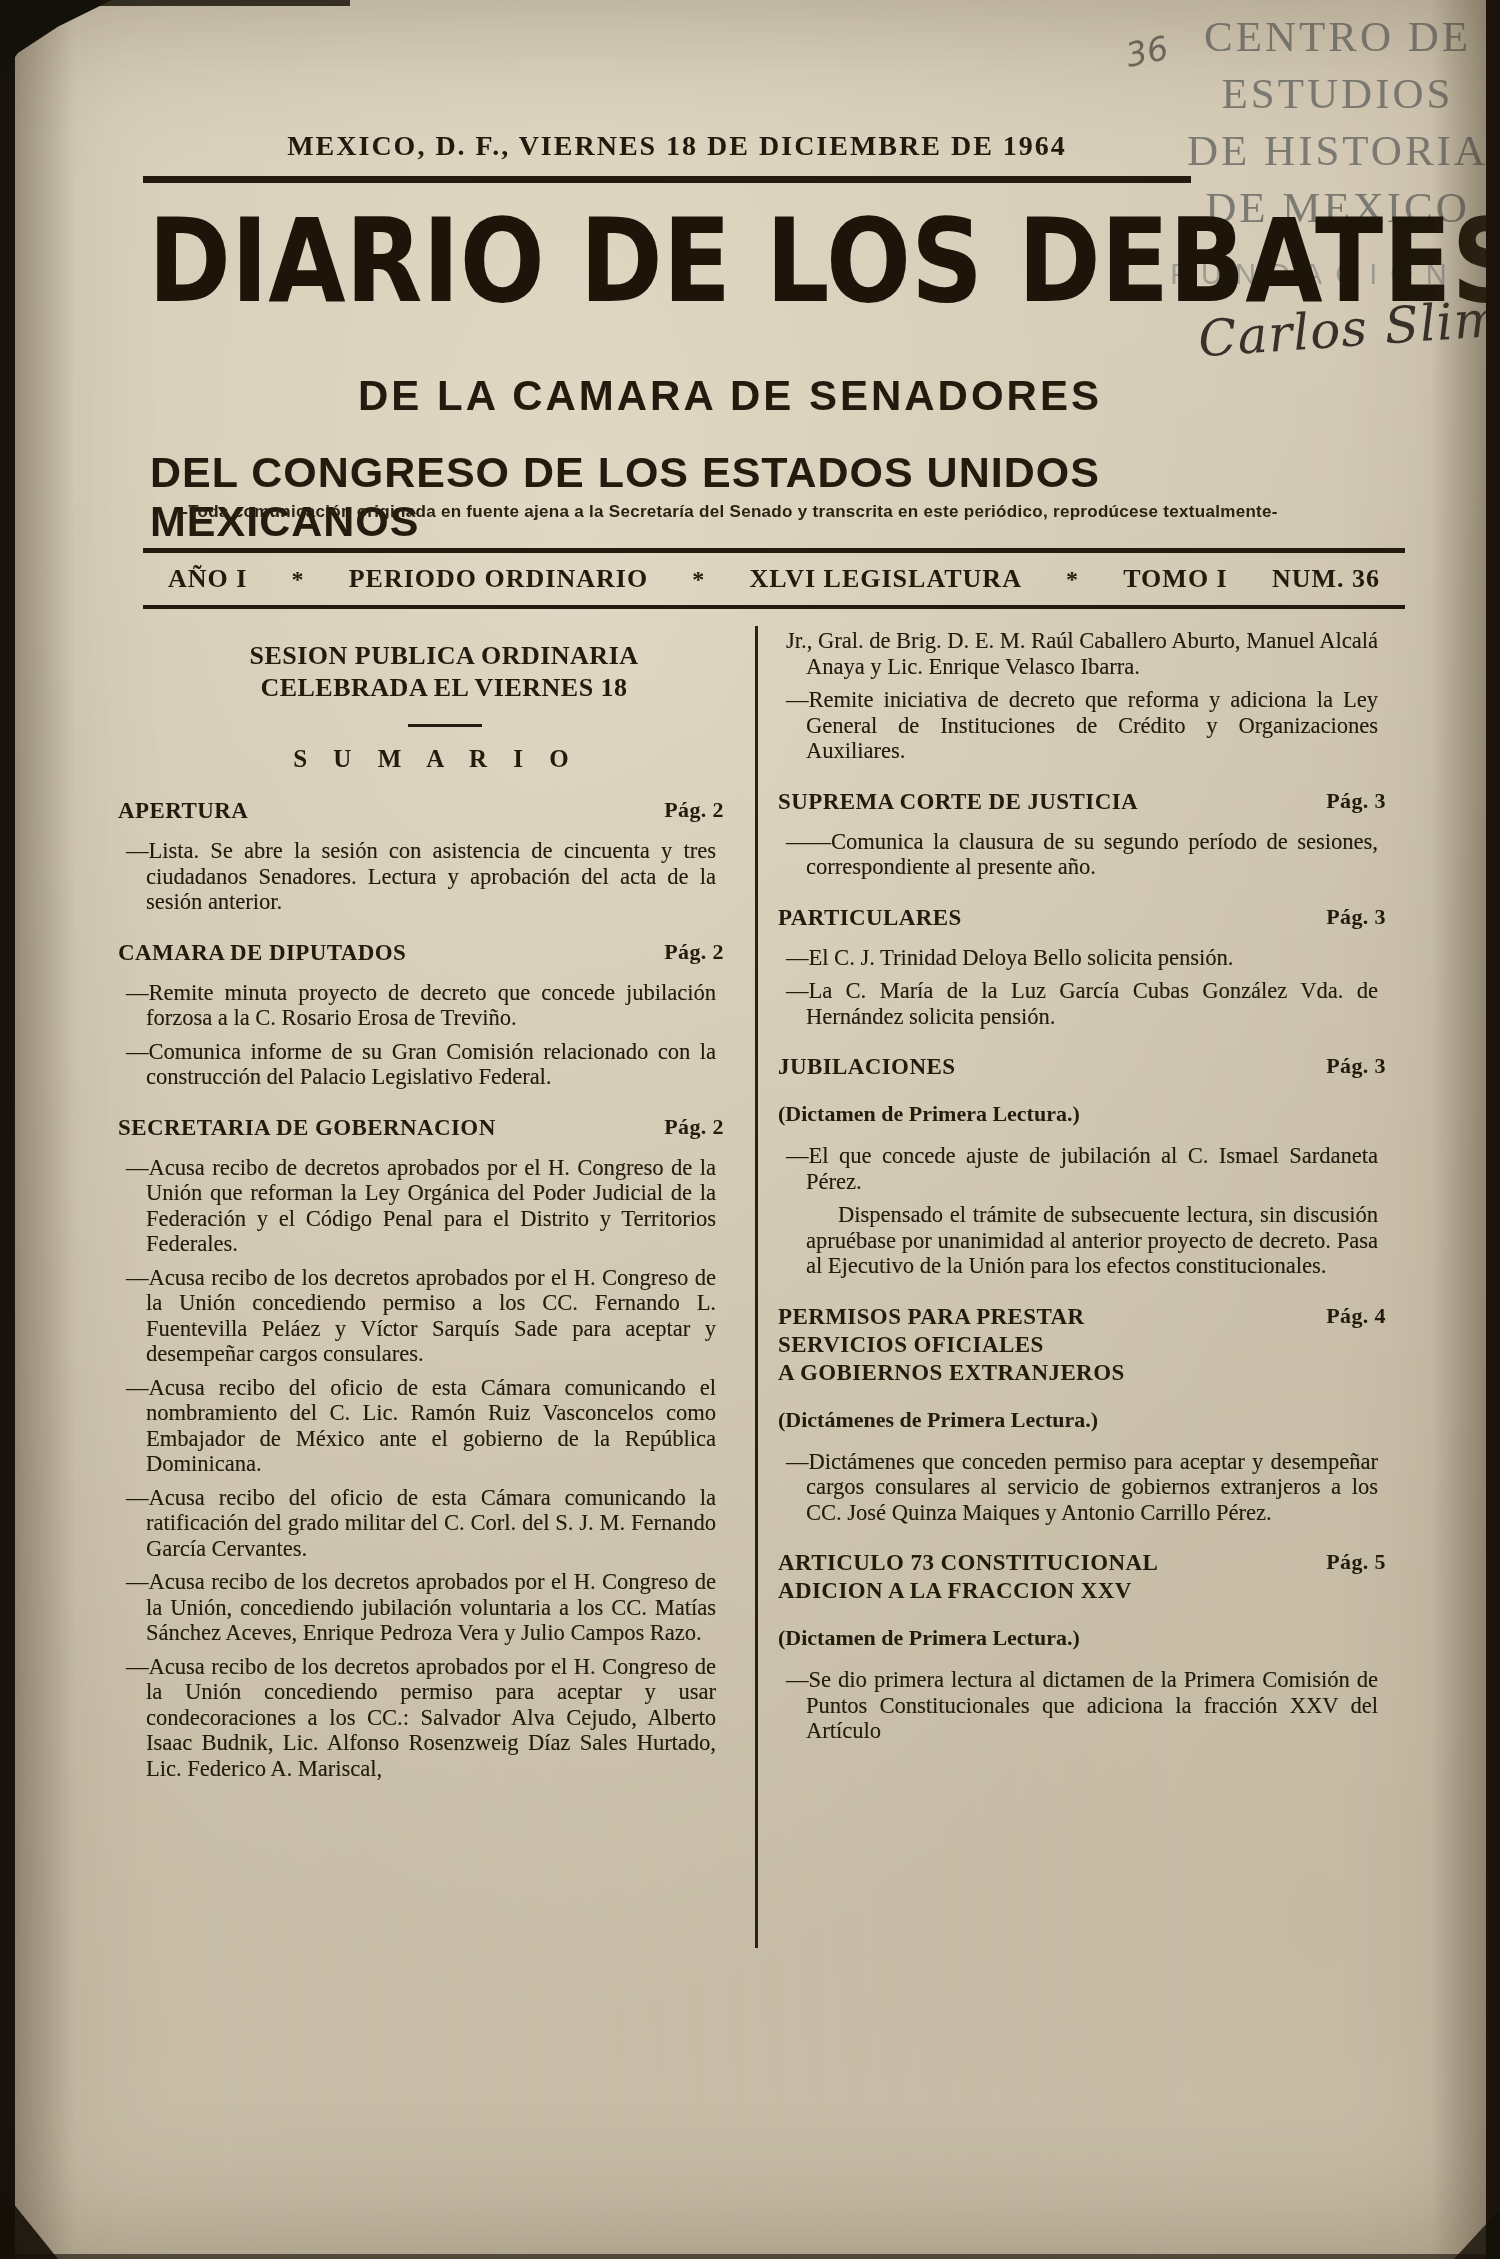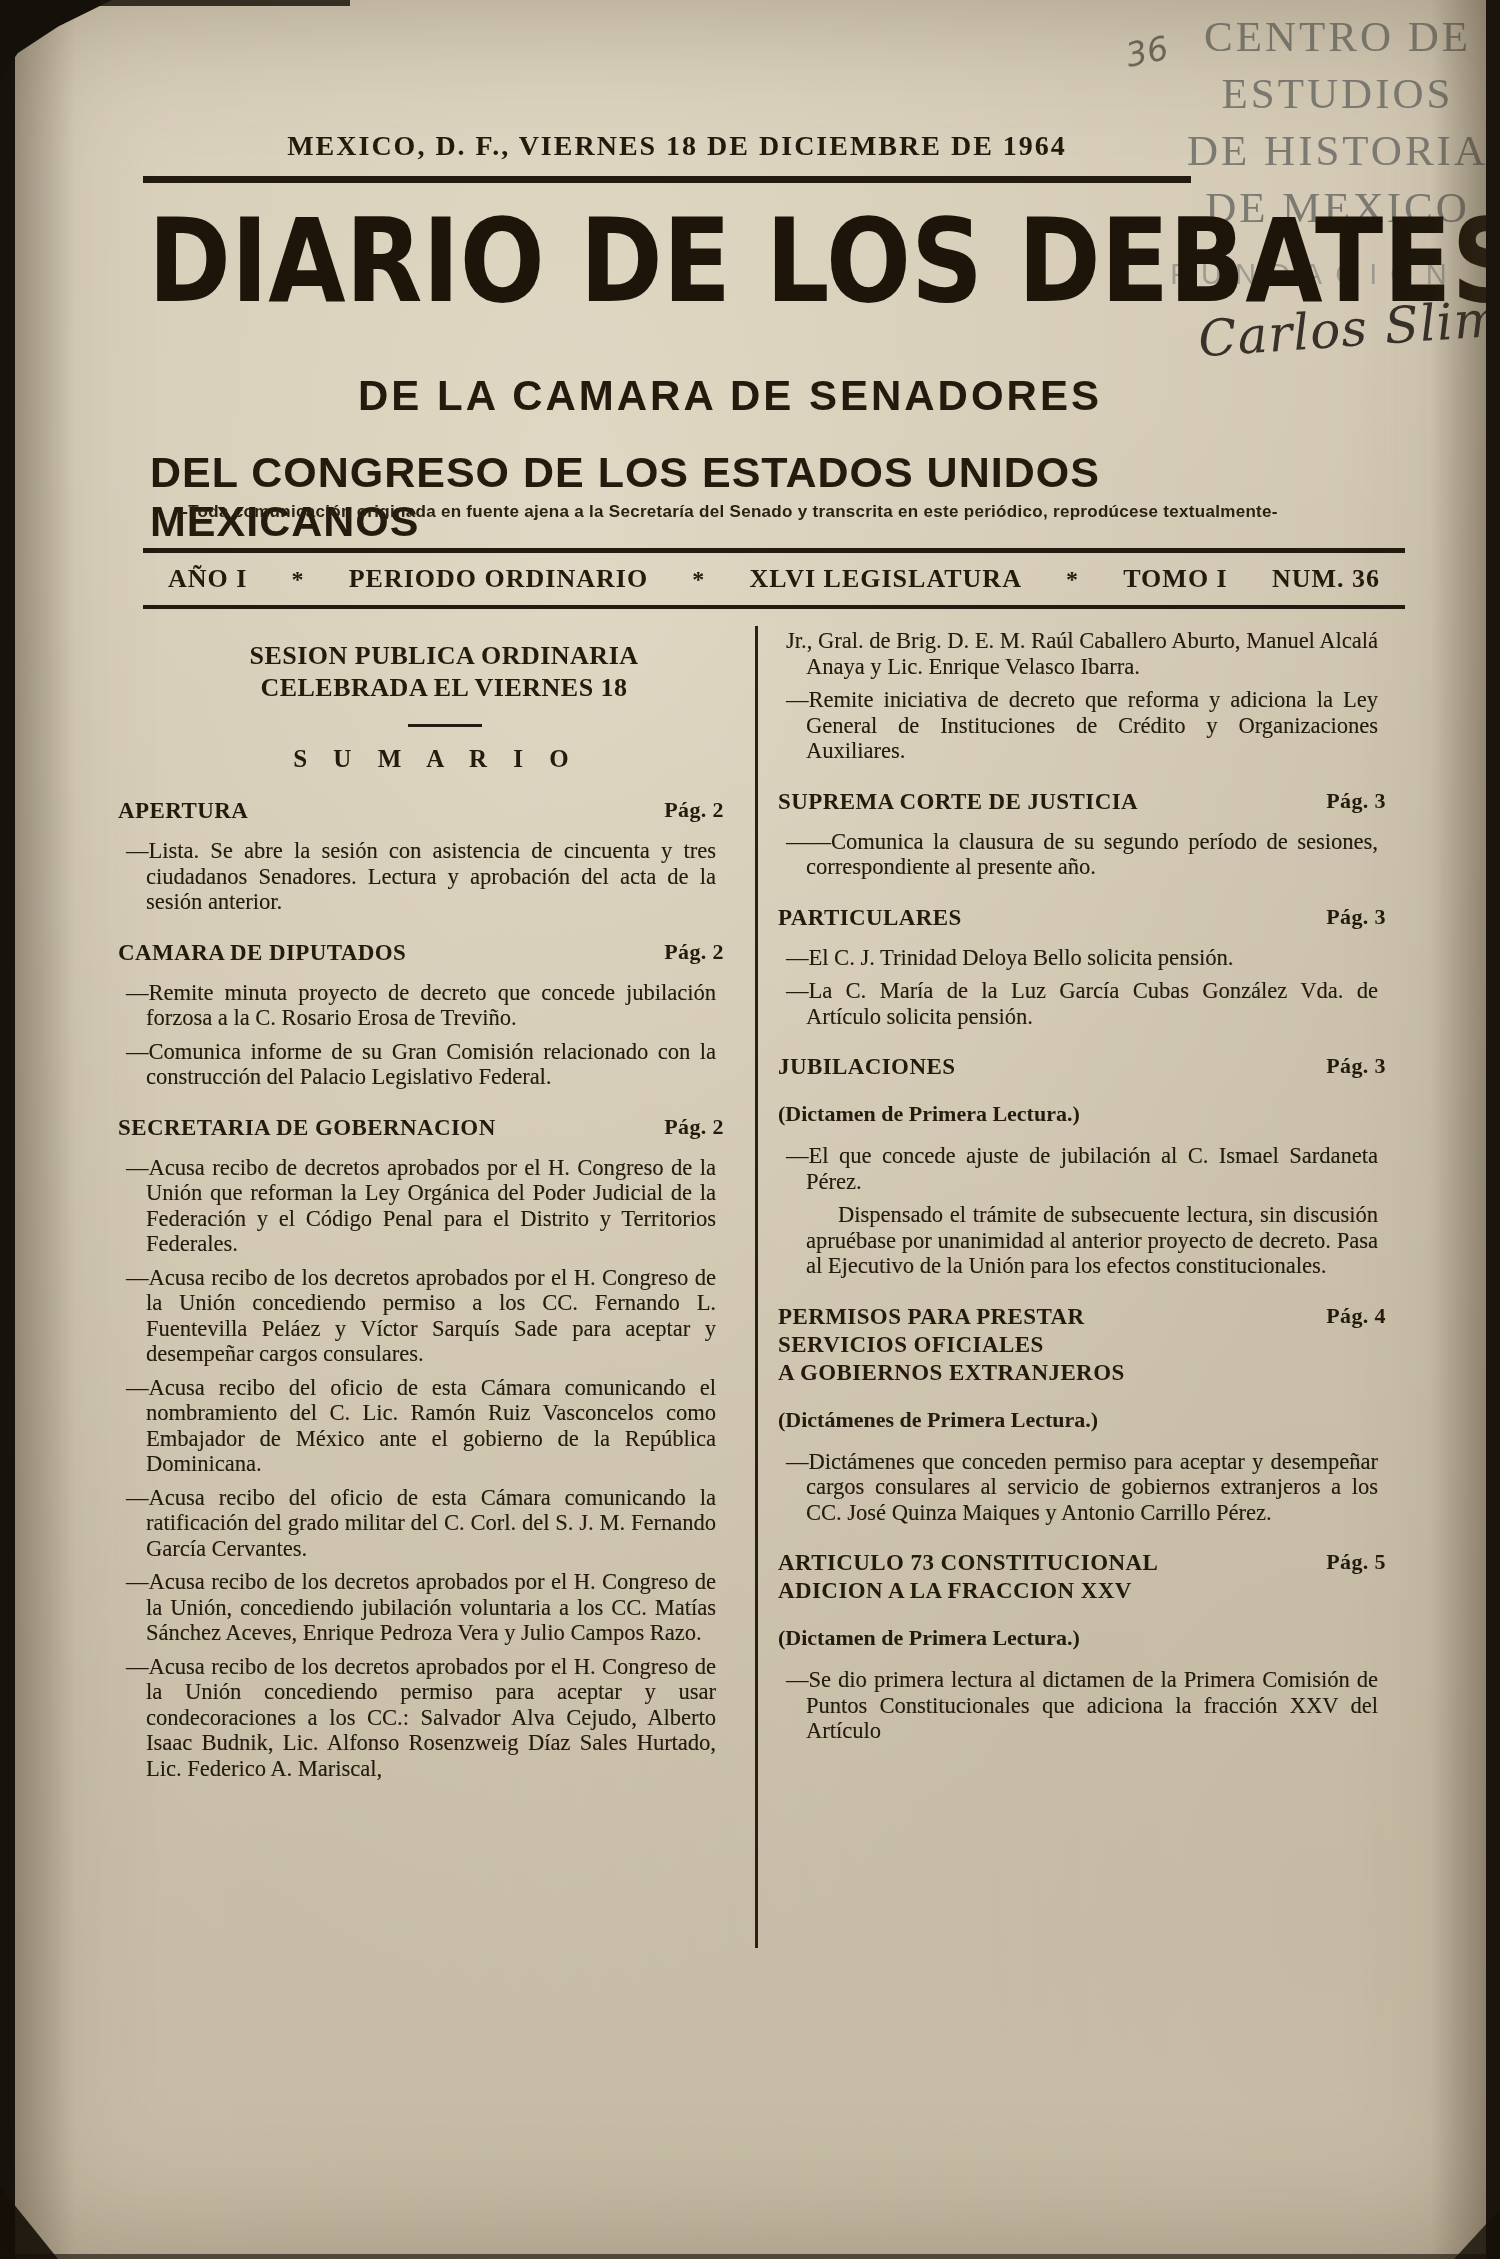--- a/index.html
+++ b/index.html
@@ -161,21 +161,21 @@
           <p class="para entry">——Comunica la clausura de su segundo período de sesiones, correspondiente al presente año.</p>
         </div>
         <div class="section">
           <div class="sec-heading">
             <div class="sec-heading-lines">
               <div>PARTICULARES</div>
             </div>
             <div class="sec-page">Pág. 3</div>
           </div>
           <p class="para entry">—El C. J. Trinidad Deloya Bello solicita pensión.</p>
-          <p class="para entry">—La C. María de la Luz García Cubas González Vda. de Artículo solicita pensión.</p>
+          <p class="para entry">—La C. María de la Luz García Cubas González Vda. de Hernández solicita pensión.</p>
         </div>
         <div class="section">
           <div class="sec-heading">
             <div class="sec-heading-lines">
               <div>JUBILACIONES</div>
             </div>
             <div class="sec-page">Pág. 3</div>
           </div>
           <div class="sec-note">(Dictamen de Primera Lectura.)</div>
           <p class="para entry">—El que concede ajuste de jubilación al C. Ismael Sardaneta Pérez.</p>

